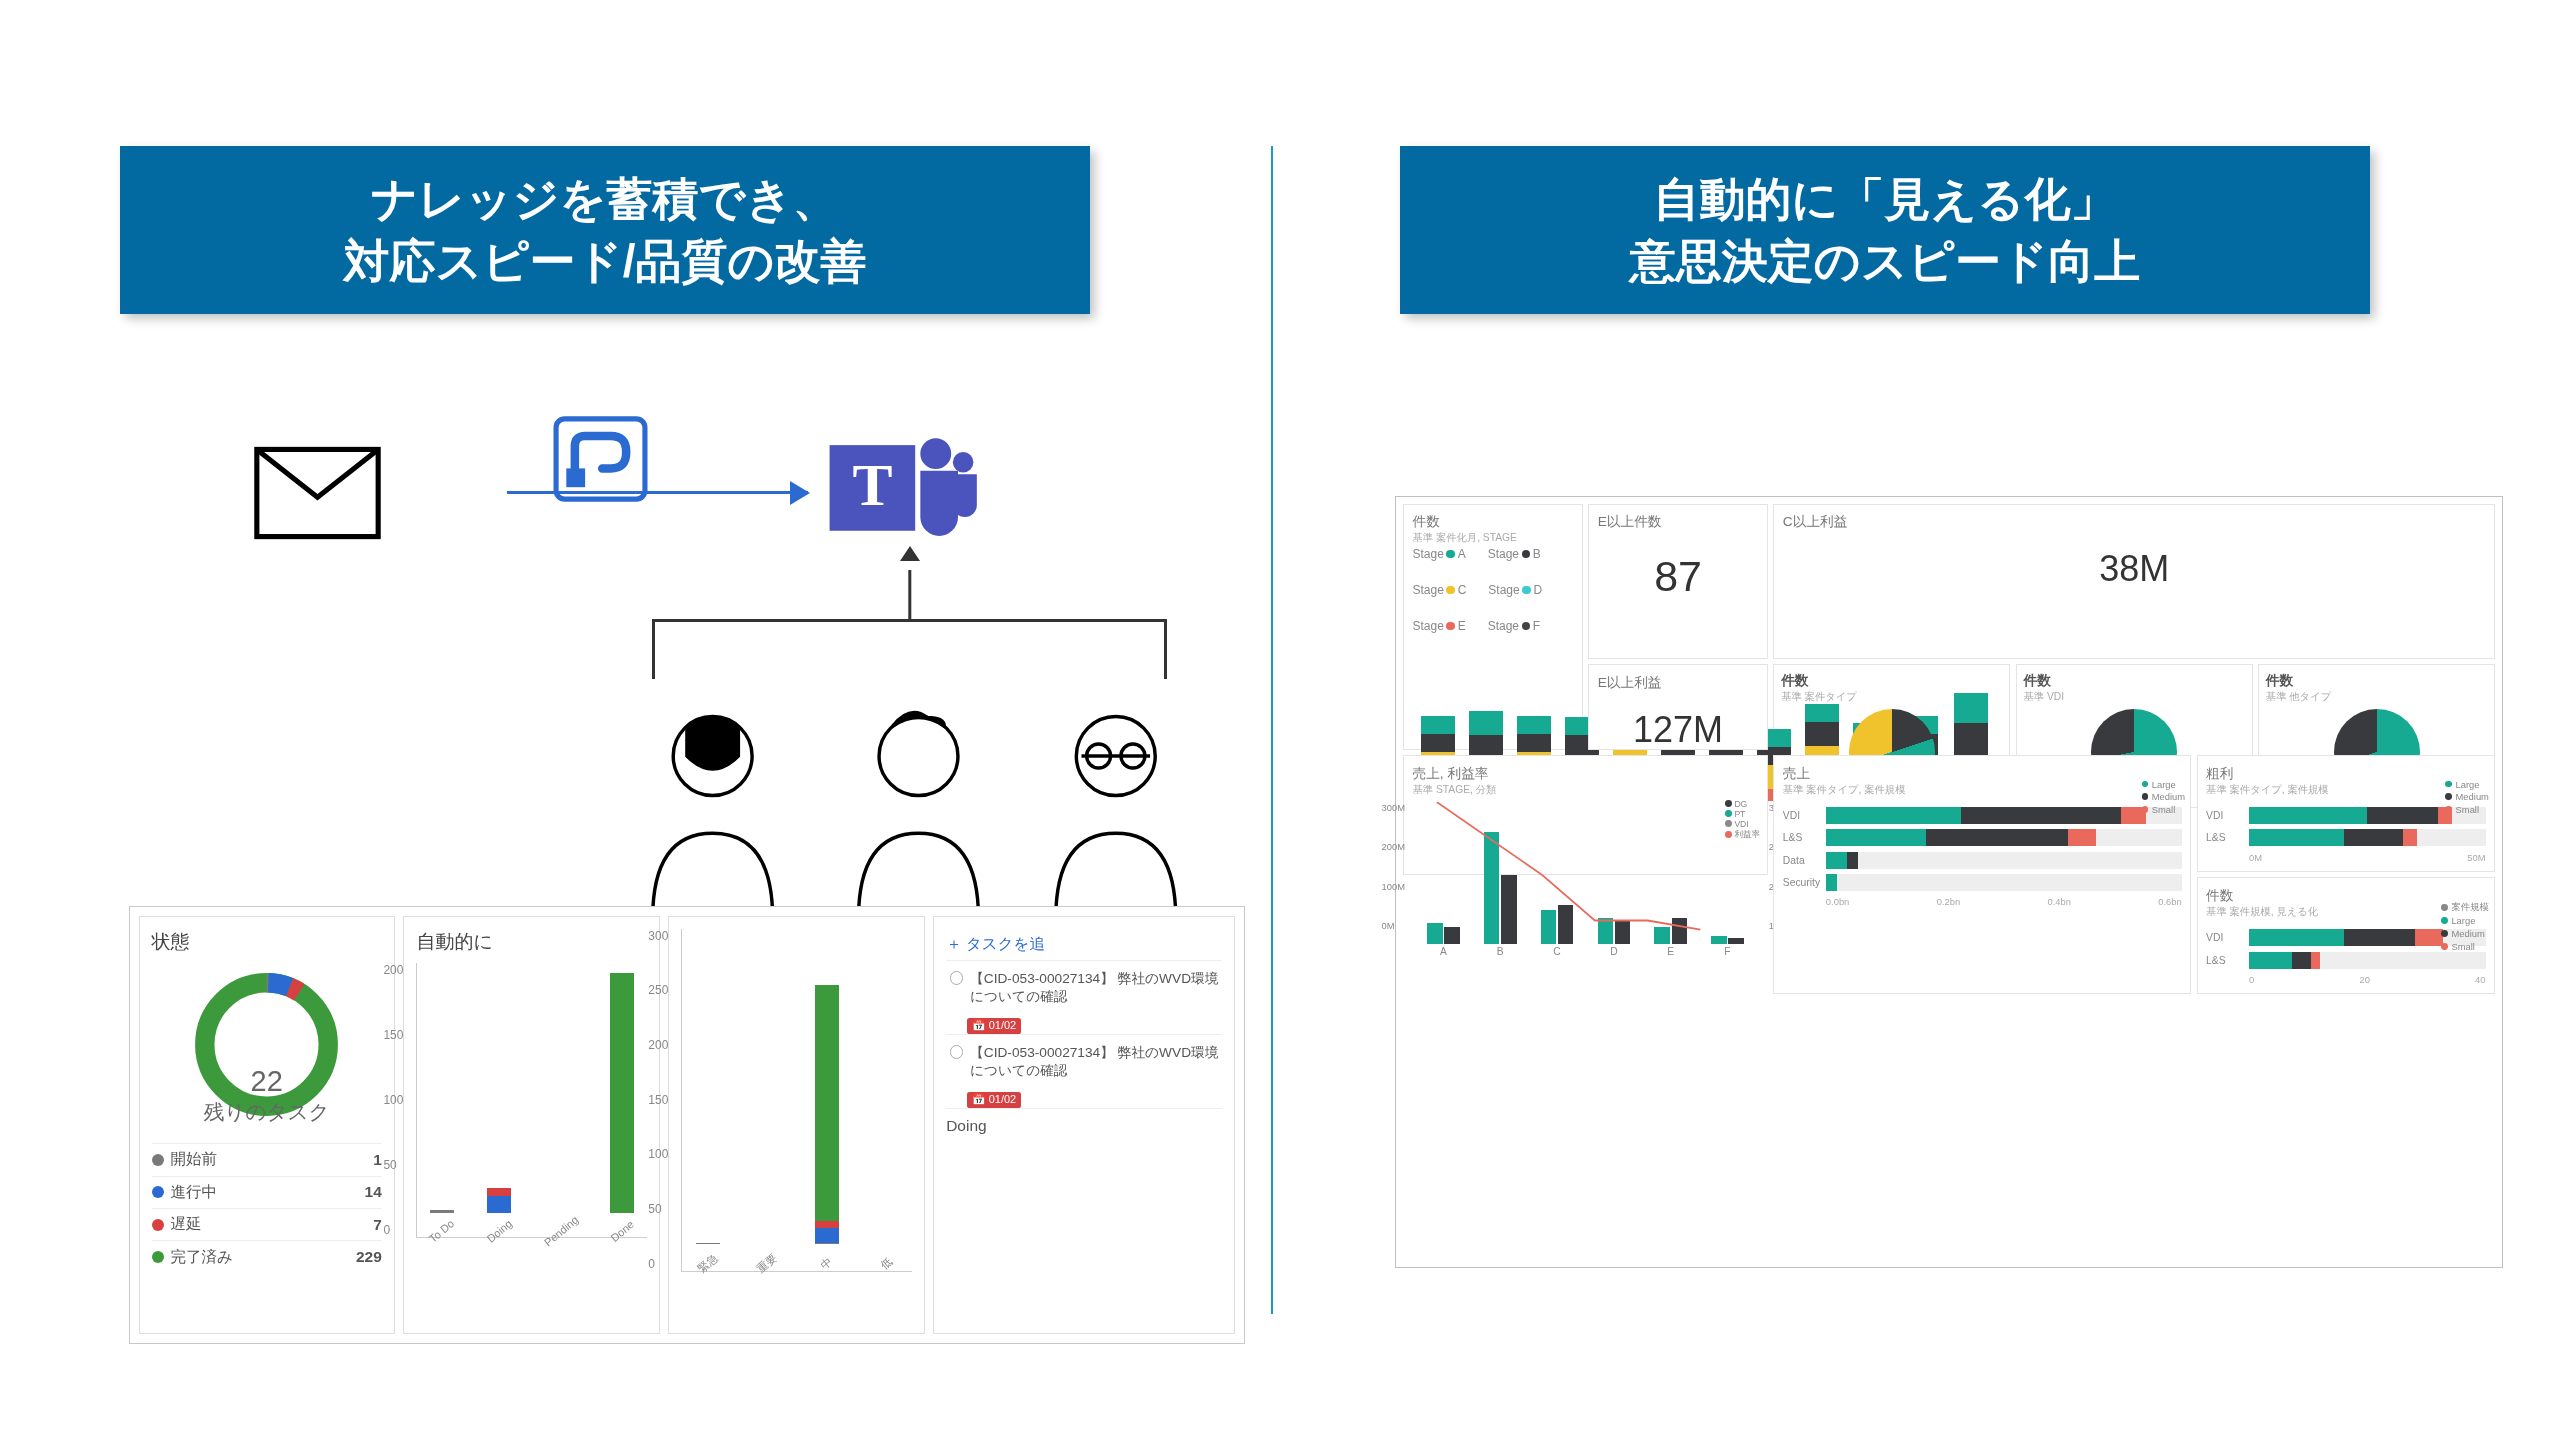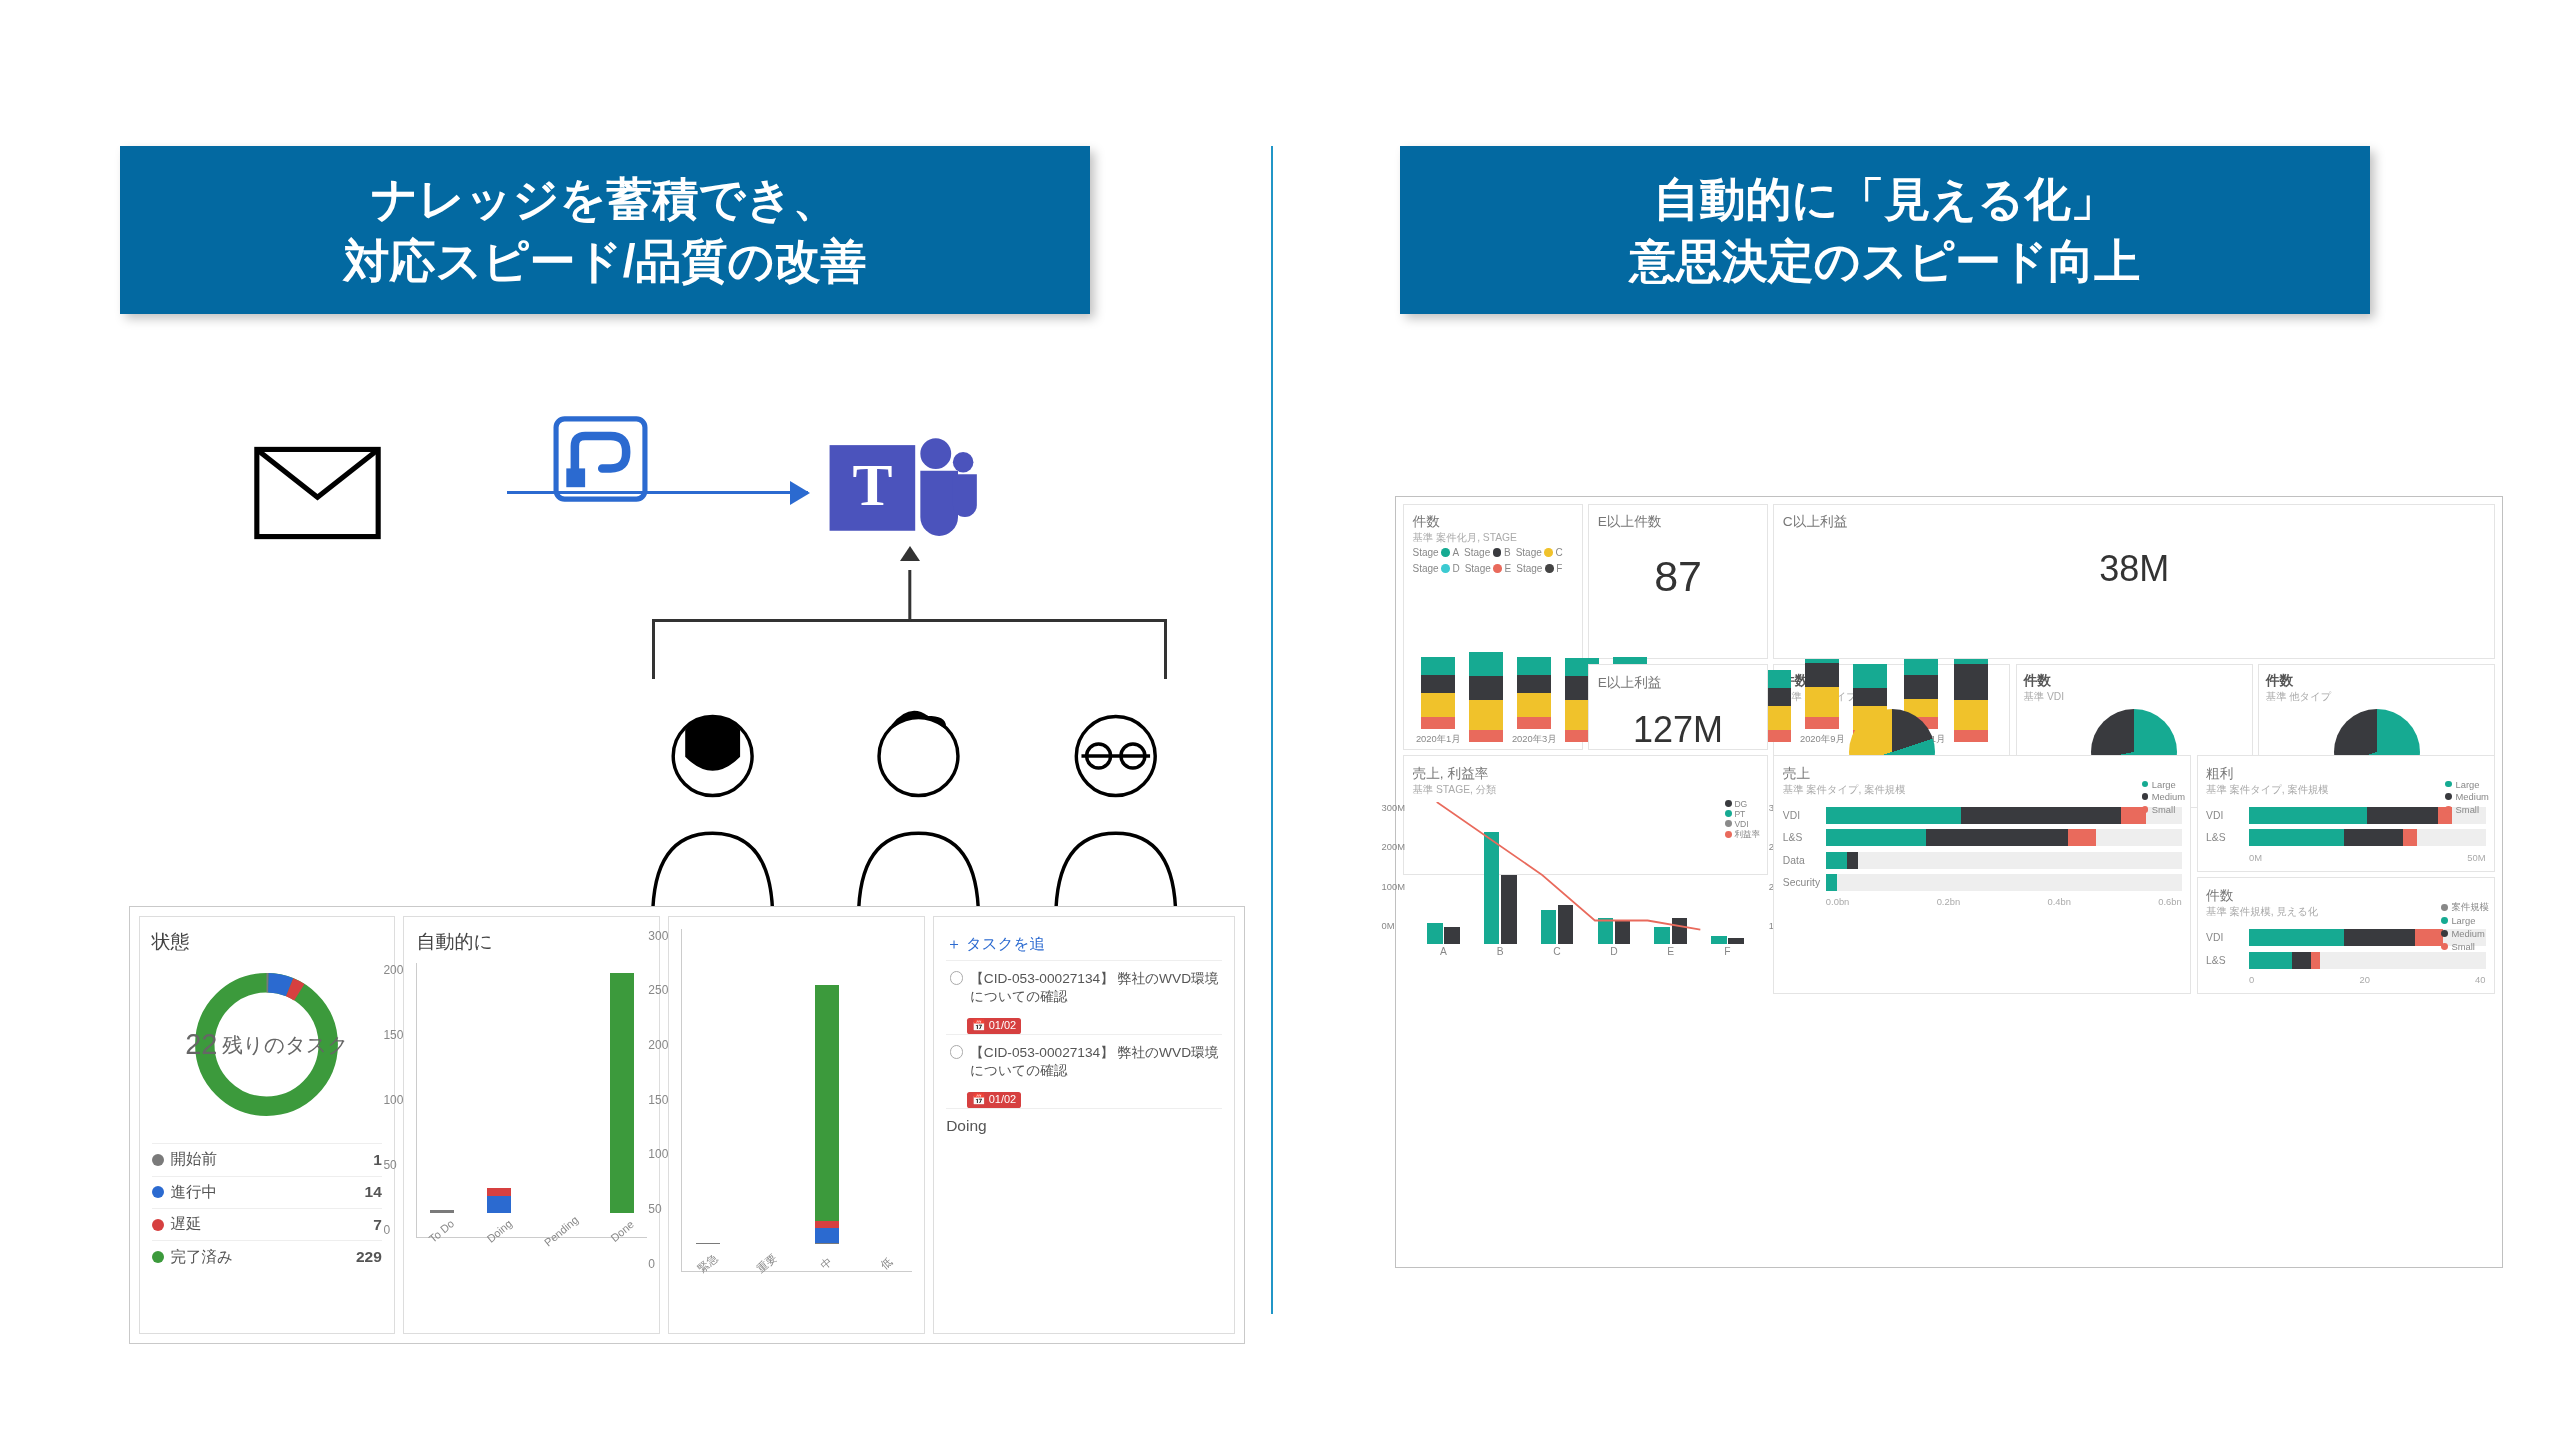--- a/index.html
+++ b/index.html
@@ -21,21 +21,21 @@
 .bracket::before{content:"";position:absolute;top:-52px;left:50%;width:3.4px;height:52px;background:#333;transform:translateX(-50%)}
 .bracket-arrow{position:absolute;top:-76px;left:50%;transform:translateX(-50%);border-bottom:15.5px solid #333;border-left:10.3px solid transparent;border-right:10.3px solid transparent}
 .cycle{width:90px;height:90px;stroke:#2b6ad0;fill:none;stroke-width:12}
 .cyc1{position:absolute;top:923px;left:756px}
 .cyc2{position:absolute;top:923px;left:936px}
 
 .planner{position:absolute;top:906px;left:129px;width:1116px;height:438px;border:1.7px solid #c9c9c9;background:#fff;display:flex;gap:8.6px;padding:8.6px}
 .planner .card{border:0.9px solid #ddd;background:#fff;padding:12px;flex:1;font-size:15.5px;color:#555;position:relative}
 .cardttl{font-size:19px;font-weight:500;margin-bottom:8.6px;color:#444}
 .donut-wrap{position:relative;width:163px;height:163px;margin:8.6px auto}
-.donut-center{position:absolute;inset:0;display:flex;flex-direction:row;align-items:center;justify-content:space-between;font-size:20.6px;color:#666}
+.donut-center{position:absolute;inset:0;display:flex;flex-direction:column;align-items:center;justify-content:flex-end;font-size:20.6px;color:#666}
 .donut-center b{font-size:29px;font-weight:400}
 .legend{margin-top:17px;font-size:15.5px}
 .legend div{display:flex;align-items:center;gap:6.9px;padding:5.2px 0;border-top:0.9px solid #eee;justify-content:space-between}
 .dot{width:12px;height:12px;border-radius:50%;display:inline-block}
 .barwrap{position:relative;height:275px;display:flex;align-items:flex-end;gap:26px;padding:0 8.6px;border-left:0.9px solid #ccc;border-bottom:0.9px solid #ccc}
 .barcol{flex:1;display:flex;flex-direction:column;align-items:center;gap:5.2px}
 .bar{width:24px;display:flex;flex-direction:column-reverse}
 .bar span{display:block;width:100%}
 .blbl{font-size:11px;transform:rotate(-40deg);color:#888;white-space:nowrap;margin-top:6.9px}
 .yticks{position:absolute;left:-34px;top:0;height:100%;display:flex;flex-direction:column-reverse;justify-content:space-between;font-size:12px;color:#888}
@@ -48,21 +48,21 @@
 .tile{border:0.9px solid #e4e4e4;padding:8.6px;background:#fff;position:relative}
 .tile h4{font-size:13.7px;font-weight:400;color:#777}
 .tile .big{font-size:43px;font-weight:300;text-align:center;margin-top:20.6px;color:#333}
 .sub{font-size:10.3px;color:#aaa}
 .stacked{position:relative;height:100%;}
 .stack-area{display:flex;align-items:flex-end;gap:8.6px;height:74%;padding:5.2px 3.4px 0}
 .scol{flex:1;display:flex;flex-direction:column;align-items:center}
 .sbar{width:100%;display:flex;flex-direction:column-reverse}
 .sbar span{display:block}
 .slbl{font-size:9.4px;color:#888;margin-top:3.4px;white-space:nowrap}
-.mini-legend{font-size:10px;color:#888;display:flex;gap:5px;flex-wrap:wrap;margin:1.7px 0 3.4px}
+.mini-legend{font-size:12px;color:#888;display:flex;gap:22px;flex-wrap:wrap;margin:1.7px 0 3.4px}
 .ml{display:flex;align-items:center;gap:2.6px}
 .pies{display:grid;grid-template-columns:repeat(3,1fr);gap:5.2px}
 .piecard{border:0.9px solid #e4e4e4;padding:6.9px}
 .pie{width:86px;height:86px;border-radius:50%;margin:5.2px auto;position:relative}
 .hbars{padding-top:5.2px}
 .hrow{display:flex;align-items:center;gap:5.2px;margin:5.2px 0;font-size:10.3px}
 .hrow .lbl{width:38px;color:#888}
 .hbar{flex:1;height:17px;background:#eee;display:flex}
 .hbar span{display:block;height:100%}
 .legend-box{position:absolute;right:5.2px;top:20.6px;font-size:9.4px;color:#888}

